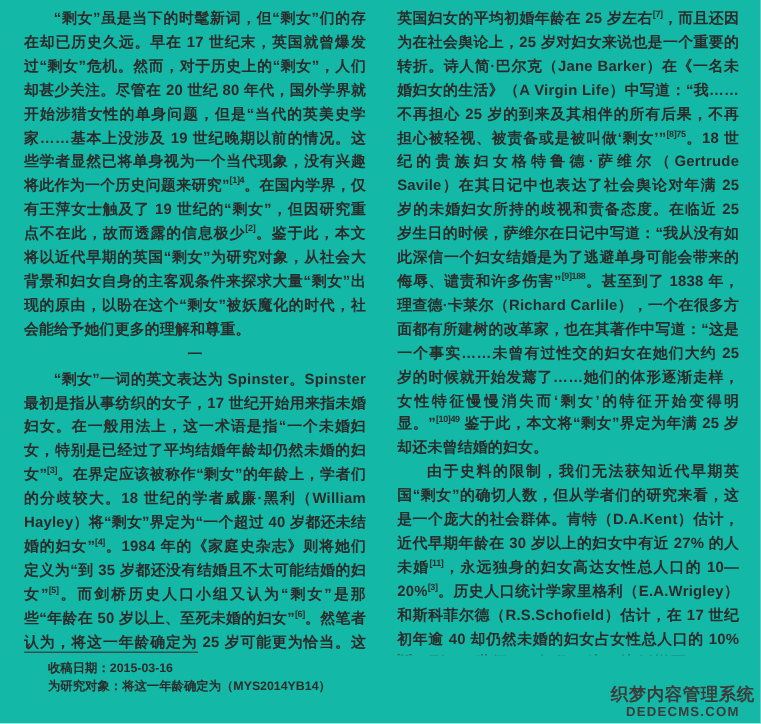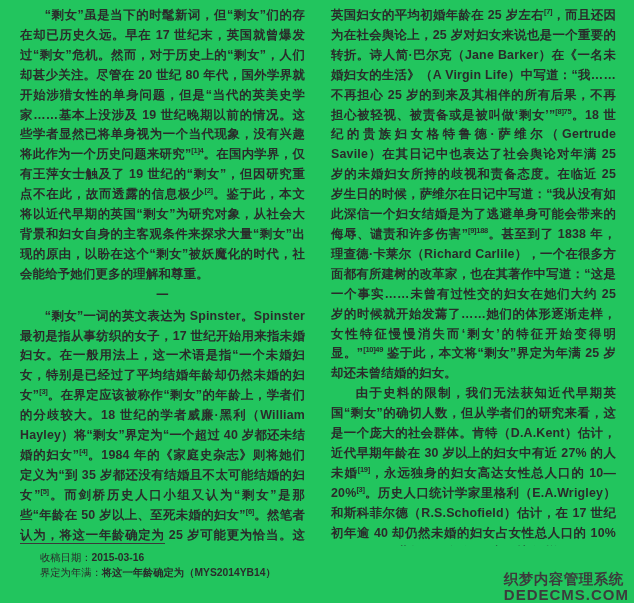--- a/index.html
+++ b/index.html
@@ -4,21 +4,21 @@
 <style>
   html, body {
     margin: 0;
     padding: 0;
     background: #ffffff;
   }
   .page {
     position: relative;
     width: 634px;
     height: 603px;
-    background: #22c55e;
+    background: #14b8a6;
     overflow: hidden;
     font-family: "Liberation Sans", "DejaVu Sans", sans-serif;
     color: #2b2b2b;
   }
   .columns {
     position: absolute;
     top: 6px;
     left: 20px;
     width: 596px;
     height: 540px;
@@ -65,70 +65,70 @@
     margin-bottom: 7px;
   }
   .fn-line {
     padding-left: 20px;
     font-size: 10.3px;
     line-height: 14.6px;
     font-weight: 600;
     white-space: nowrap;
   }
   .fn-label {
-    font-weight: 400;
+    font-weight: 700;
     margin-top: 33px;
   }
   .watermark {
     position: absolute;
     right: 5px;
     bottom: 1px;
-    text-align: left;
+    text-align: center;
     color: #3c3c3c;
     font-weight: 800;
   }
   .wm-line1 {
     font-size: 14.5px;
     line-height: 15px;
     letter-spacing: 0.5px;
   }
   .wm-line2 {
-    font-size: 15px;
+    font-size: 11px;
     line-height: 15px;
     letter-spacing: 1px;
     font-family: "Liberation Sans", "DejaVu Sans", sans-serif;
   }
 </style>
 </head>
 <body>
 
 <div class="page">
 
   <div class="columns">
 
     <div class="column">
       <p class="para">“剩女”虽是当下的时髦新词，但“剩女”们的存在却已历史久远。早在 17 世纪末，英国就曾爆发过“剩女”危机。然而，对于历史上的“剩女”，人们却甚少关注。尽管在 20 世纪 80 年代，国外学界就开始涉猎女性的单身问题，但是“当代的英美史学家……基本上没涉及 19 世纪晚期以前的情况。这些学者显然已将单身视为一个当代现象，没有兴趣将此作为一个历史问题来研究”<sup class="ref">[1]4</sup>。在国内学界，仅有王萍女士触及了 19 世纪的“剩女”，但因研究重点不在此，故而透露的信息极少<sup class="ref">[2]</sup>。鉴于此，本文将以近代早期的英国“剩女”为研究对象，从社会大背景和妇女自身的主客观条件来探求大量“剩女”出现的原由，以盼在这个“剩女”被妖魔化的时代，社会能给予她们更多的理解和尊重。</p>
       <div class="section-heading">一</div>
       <p class="para">“剩女”一词的英文表达为 Spinster。Spinster 最初是指从事纺织的女子，17 世纪开始用来指未婚妇女。在一般用法上，这一术语是指“一个未婚妇女，特别是已经过了平均结婚年龄却仍然未婚的妇女”<sup class="ref">[3]</sup>。在界定应该被称作“剩女”的年龄上，学者们的分歧较大。18 世纪的学者威廉·黑利（William Hayley）将“剩女”界定为“一个超过 40 岁都还未结婚的妇女”<sup class="ref">[4]</sup>。1984 年的《家庭史杂志》则将她们定义为“到 35 岁都还没有结婚且不太可能结婚的妇女”<sup class="ref">[5]</sup>。而剑桥历史人口小组又认为“剩女”是那些“年龄在 50 岁以上、至死未婚的妇女”<sup class="ref">[6]</sup>。然笔者认为，将这一年龄确定为 25 岁可能更为恰当。这不仅是因为近代早期</p>
     </div>
 
     <div class="column">
       <p class="para" style="text-indent:0;">英国妇女的平均初婚年龄在 25 岁左右<sup class="ref">[7]</sup>，而且还因为在社会舆论上，25 岁对妇女来说也是一个重要的转折。诗人简·巴尔克（Jane Barker）在《一名未婚妇女的生活》（A Virgin Life）中写道：“我……不再担心 25 岁的到来及其相伴的所有后果，不再担心被轻视、被责备或是被叫做‘剩女’”<sup class="ref">[8]75</sup>。18 世纪的贵族妇女格特鲁德·萨维尔（Gertrude Savile）在其日记中也表达了社会舆论对年满 25 岁的未婚妇女所持的歧视和责备态度。在临近 25 岁生日的时候，萨维尔在日记中写道：“我从没有如此深信一个妇女结婚是为了逃避单身可能会带来的侮辱、谴责和许多伤害”<sup class="ref">[9]188</sup>。甚至到了 1838 年，理查德·卡莱尔（Richard Carlile），一个在很多方面都有所建树的改革家，也在其著作中写道：“这是一个事实……未曾有过性交的妇女在她们大约 25 岁的时候就开始发蔫了……她们的体形逐渐走样，女性特征慢慢消失而‘剩女’的特征开始变得明显。”<sup class="ref">[10]49</sup> 鉴于此，本文将“剩女”界定为年满 25 岁却还未曾结婚的妇女。</p>
-      <p class="para">由于史料的限制，我们无法获知近代早期英国“剩女”的确切人数，但从学者们的研究来看，这是一个庞大的社会群体。肯特（D.A.Kent）估计，近代早期年龄在 30 岁以上的妇女中有近 27% 的人未婚<sup class="ref">[19]</sup>，永远独身的妇女高达女性总人口的 10—20%<sup class="ref">[3]</sup>。历史人口统计学家里格利（E.A.Wrigley）和斯科菲尔德（R.S.Schofield）估计，在 17 世纪初年逾 40 却仍然未婚的妇女占女性总人口的 10%<sup class="ref">[13]</sup>，到 17 世纪 80 年代，这一比例增至 16%—18%。按照本文对“剩</p>
+      <p class="para">由于史料的限制，我们无法获知近代早期英国“剩女”的确切人数，但从学者们的研究来看，这是一个庞大的社会群体。肯特（D.A.Kent）估计，近代早期年龄在 30 岁以上的妇女中有近 27% 的人未婚<sup class="ref">[11]</sup>，永远独身的妇女高达女性总人口的 10—20%<sup class="ref">[3]</sup>。历史人口统计学家里格利（E.A.Wrigley）和斯科菲尔德（R.S.Schofield）估计，在 17 世纪初年逾 40 却仍然未婚的妇女占女性总人口的 10%<sup class="ref">[13]</sup>，到 17 世纪 80 年代，这一比例增至 16%—18%。按照本文对“剩</p>
     </div>
 
   </div>
 
   <div class="footnote">
     <div class="footnote-rule"></div>
     <div class="fn-line">
       <span class="fn-label">收稿日期：</span><span>2015-03-16</span>
     </div>
     <div class="fn-line">
-      <span class="fn-label">界定为年满：</span><span>将这一年龄确定为（MYS2014YB14）</span>
+      <span class="fn-label">为研究对象：</span><span>将这一年龄确定为（MYS2014YB14）</span>
     </div>
   </div>
 
   <div class="watermark">
     <div class="wm-line1">织梦内容管理系统</div>
     <div class="wm-line2">DEDECMS.COM</div>
   </div>
 
 </div>
 

